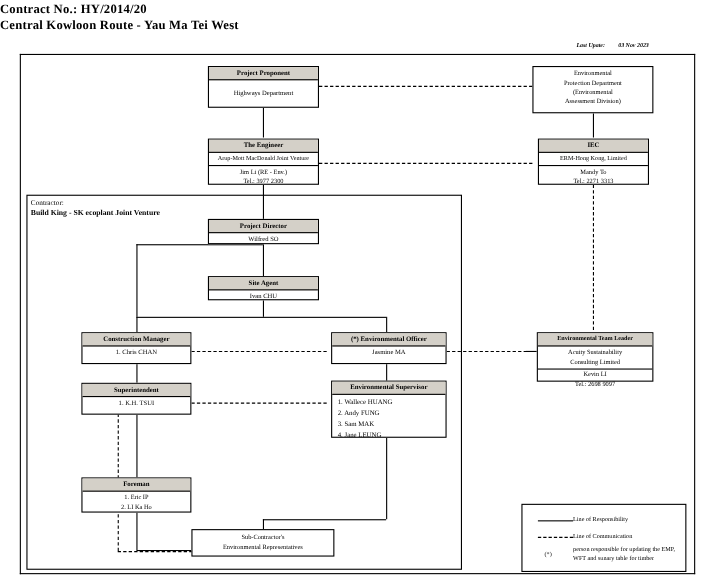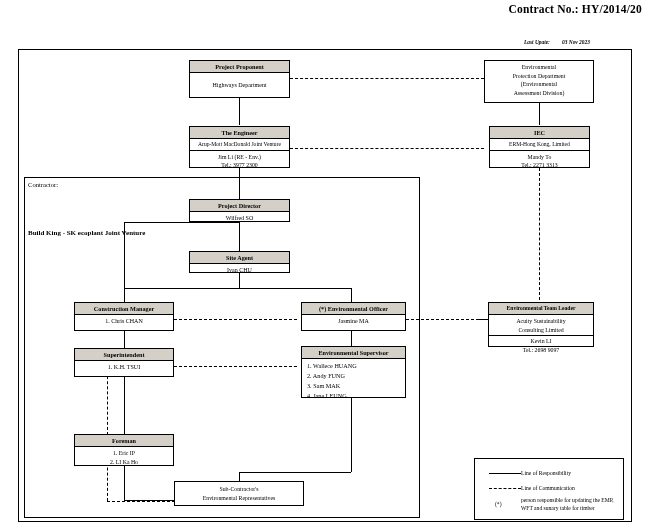--- a/index.html
+++ b/index.html
@@ -7,37 +7,37 @@
     width:650px;height:530px;
     background:#ffffff;
     font-family:"Liberation Serif", serif;
     color:#000;
     overflow:hidden;
     position:relative;
   }
   #root{position:relative;width:650px;height:530px;}
 
   
-  .title-block{position:absolute;left:16px;top:2px;width:626px;text-align:right;}
+  .title-block{position:absolute;left:0;top:2px;width:626px;text-align:left;}
   .title-line{font-weight:bold;font-size:11.5px;line-height:14px;letter-spacing:0.2px;}
 
   
   .header-rule{position:absolute;left:18px;top:49px;width:614px;height:0;border-top:1.2px solid #000;}
   .lastupd{position:absolute;top:39px;font-style:italic;font-size:5.4px;font-weight:bold;white-space:nowrap;}
   .lastupd.lbl{left:524px;}
   .lastupd.val{left:562px;}
 
   
   .page-frame{position:absolute;left:18px;top:49px;width:612px;height:472px;border:1px solid #000;border-top:none;}
 
   
   .contractor-frame{position:absolute;left:24px;top:177px;width:394px;height:339px;border:1.4px solid #000;background:transparent;}
   .contractor-label{position:absolute;left:28px;top:180px;font-size:6.6px;line-height:9px;}
   .contractor-label .c1{font-weight:normal;}
-  .contractor-label .c2{font-weight:bold;font-size:7px;margin-top:40px;}
+  .contractor-label .c2{font-weight:bold;font-size:7px;}
 
   
   .box{position:absolute;border:1px solid #000;background:#ffffff;box-sizing:border-box;z-index:5;}
   .bhdr{background:#d4d0c8;border-bottom:1px solid #000;text-align:center;font-weight:bold;font-size:6.2px;line-height:9px;padding:1px 0 1px;}
   .bbody{text-align:center;font-size:6px;line-height:9px;padding:2px 1px;}
   .brow{border-bottom:1px solid #000;text-align:center;font-size:5.6px;line-height:8.5px;padding:1px 0;}
   .bline{text-align:center;font-size:5.8px;line-height:8.6px;}
   .blist{text-align:left;font-size:6.2px;line-height:10px;padding:2px 0 2px 5px;}
   .blist div{white-space:nowrap;}
 
@@ -57,20 +57,21 @@
   .leg-star{left:20px;top:41px;font-size:5.6px;}
   .leg-t3{left:46px;top:38px;width:96px;line-height:7.6px;}
 </style>
 </head>
 <body>
 
 <div id="root">
 
   <div class="title-block">
     <div class="title-line">Contract No.: HY/2014/20</div>
+    <div class="title-line">Central Kowloon Route - Yau Ma Tei West</div>
   </div>
 
   <div class="header-rule"></div>
   <div class="lastupd lbl">Last Upate:</div>
   <div class="lastupd val">03 Nov 2023</div>
 
   <div class="page-frame"></div>
 
   <div class="vl" style="left:239px;top:98px;height:27px;"></div>
 

